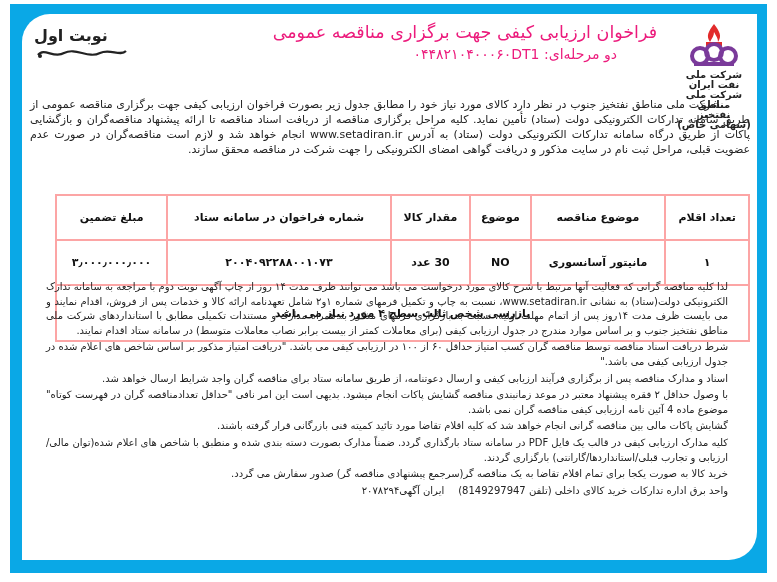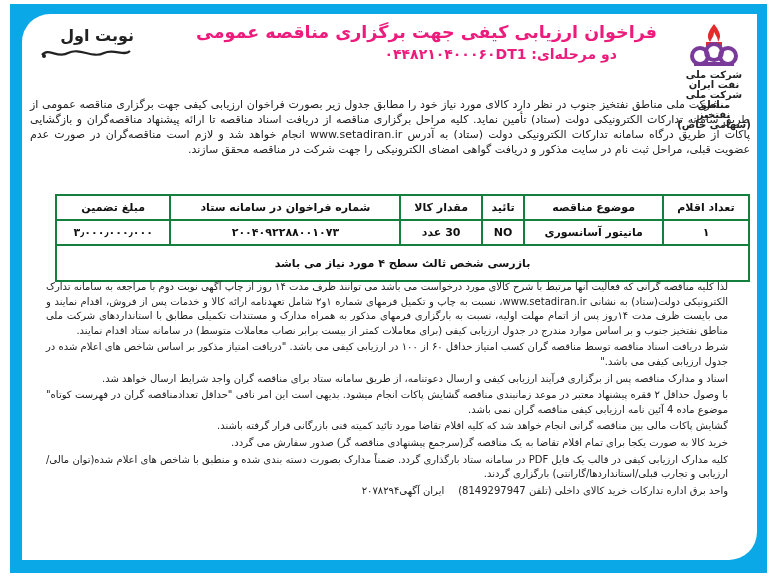--- a/index.html
+++ b/index.html
@@ -3,29 +3,29 @@
 <meta charset="utf-8">
 <style>
   html,body{margin:0;padding:0;background:#fff;}
   body{width:777px;height:582px;position:relative;overflow:hidden;font-family:"DejaVu Sans",sans-serif;}
   .frame{position:absolute;left:10px;top:4px;width:757px;height:569px;background:#0aa8e6;}
   .card{position:absolute;left:22px;top:14px;width:735px;height:546px;background:#fff;border-radius:28px 0 28px 0;}
   .logo{position:absolute;right:6px;top:8px;width:74px;text-align:center;}
   .logo-mark{display:block;margin:0 auto;}
   .logo-text{font-size:10px;line-height:10px;font-weight:bold;color:#222;direction:rtl;}
   .titles{position:absolute;right:90px;top:6px;width:520px;direction:rtl;text-align:right;}
-  .title-main{color:#ec1b7c;font-weight:bold;font-size:17.5px;line-height:24px;padding-right:10px;}
-  .title-sub{color:#ec1b7c;font-weight:bold;font-size:14px;line-height:20px;padding-right:50px;}
+  .title-main{color:#ec1b7c;font-weight:normal;font-size:17.5px;line-height:24px;padding-right:10px;}
+  .title-sub{color:#ec1b7c;font-weight:normal;font-size:14px;line-height:20px;padding-right:50px;}
   .title-sub2{color:#ec1b7c;font-weight:bold;font-size:14px;line-height:20px;padding-right:30px;}
-  .round{position:absolute;left:12px;top:12px;width:100px;height:50px;text-align:right;}
+  .round{position:absolute;left:12px;top:12px;width:100px;height:50px;text-align:left;}
   .round-label{font-size:16px;font-weight:bold;color:#222;direction:rtl;display:block;}
   .intro{position:absolute;left:8px;top:83px;width:720px;direction:rtl;text-align:justify;font-size:11px;line-height:15px;color:#222;}
   .intro p{margin:0;text-indent:30px;}
   table.tender{position:absolute;left:33px;top:180px;width:695px;border-collapse:collapse;direction:rtl;font-size:11px;}
-  table.tender td, table.tender th{border:2px solid #15803d;text-align:center;height:19px;padding:2px 4px;font-weight:bold;color:#111;}
+  table.tender td, table.tender th{border:2px solid #fca5a5;text-align:center;height:19px;padding:12px 4px;font-weight:bold;color:#111;}
   table.tender .note td{height:30px;}
   .body{position:absolute;left:24px;top:266px;width:720px;direction:rtl;text-align:justify;font-size:10px;line-height:14.6px;color:#222;}
   .body p{margin:0 0 2px 0;padding-right:38px;}
   .footer{display:flex;gap:14px;}
 </style>
 </head>
 <body>
 
 <div class="frame"></div>
 <div class="card">
@@ -59,21 +59,21 @@
 
   <div class="intro">
     <p>شرکت ملی مناطق نفتخیز جنوب در نظر دارد کالای مورد نیاز خود را مطابق جدول زیر بصورت فراخوان ارزیابی کیفی جهت برگزاری مناقصه عمومی از طریق سامانه تدارکات الکترونیکی دولت (ستاد) تأمین نماید. کلیه مراحل برگزاری مناقصه از دریافت اسناد مناقصه تا ارائه پیشنهاد مناقصه‌گران و بازگشایی پاکات از طریق درگاه سامانه تدارکات الکترونیکی دولت (ستاد) به آدرس www.setadiran.ir انجام خواهد شد و لازم است مناقصه‌گران در صورت عدم عضویت قبلی، مراحل ثبت نام در سایت مذکور و دریافت گواهی امضای الکترونیکی را جهت شرکت در مناقصه محقق سازند.</p>
   </div>
 
   <table class="tender">
     <tbody>
         <tr>
       <td>تعداد اقلام</td>
       <td>موضوع مناقصه</td>
-      <td>تائید</td>
+      <td>موضوع</td>
       <td>مقدار کالا</td>
       <td>شماره فراخوان در سامانه ستاد</td>
       <td>مبلغ تضمین</td>
     </tr>
     <tr>
       <td>۱</td>
       <td>مانیتور آسانسوری</td>
       <td>NO</td>
       <td>30 عدد</td>
       <td>۲۰۰۴۰۹۲۲۸۸۰۰۱۰۷۳</td>
@@ -84,21 +84,21 @@
     </tr>
   </tbody>
     </table>
 
   <div class="body">
     <p>لذا کلیه مناقصه گرانی که فعالیت آنها مرتبط با شرح کالای مورد درخواست می باشد می توانند ظرف مدت ۱۴ روز از چاپ آگهی نوبت دوم با مراجعه به سامانه تدارک الکترونیکی دولت(ستاد) به نشانی www.setadiran.ir، نسبت به چاپ و تکمیل فرمهای شماره ۱و۲ شامل تعهدنامه ارائه کالا و خدمات پس از فروش، اقدام نمایند و می بایست ظرف مدت ۱۴روز پس از اتمام مهلت اولیه، نسبت به بارگزاری فرمهای مذکور به همراه مدارک و مستندات تکمیلی مطابق با استانداردهای شرکت ملی مناطق نفتخیز جنوب و بر اساس موارد مندرج در جدول ارزیابی کیفی (برای معاملات کمتر از بیست برابر نصاب معاملات متوسط) در سامانه ستاد اقدام نمایند.</p>
     <p>شرط دریافت اسناد مناقصه توسط مناقصه گران کسب امتیاز حداقل ۶۰ از ۱۰۰ در ارزیابی کیفی می باشد. "دریافت امتیاز مذکور بر اساس شاخص های اعلام شده در جدول ارزیابی کیفی می باشد."</p>
     <p>اسناد و مدارک مناقصه پس از برگزاری فرآیند ارزیابی کیفی و ارسال دعوتنامه، از طریق سامانه ستاد برای مناقصه گران واجد شرایط ارسال خواهد شد.</p>
     <p>با وصول حداقل ۲ فقره پیشنهاد معتبر در موعد زمانبندی مناقصه گشایش پاکات انجام میشود. بدیهی است این امر نافی "حداقل تعدادمناقصه گران در فهرست کوتاه" موضوع ماده 4 آئین نامه ارزیابی کیفی مناقصه گران نمی باشد.</p>
     <p>گشایش پاکات مالی بین مناقصه گرانی انجام خواهد شد که کلیه اقلام تقاضا مورد تائید کمیته فنی بازرگانی قرار گرفته باشند.</p>
+    <p>کلیه مدارک ارزیابی کیفی در قالب یک فایل PDF در سامانه ستاد بارگذاری گردد. ضمناً مدارک بصورت دسته بندی شده و منطبق با شاخص های اعلام شده(توان مالی/ارزیابی و تجارب قبلی/استانداردها/گارانتی) بارگزاری گردند.</p>
     <p>خرید کالا به صورت یکجا برای تمام اقلام تقاضا به یک مناقصه گر(سرجمع پیشنهادی مناقصه گر) صدور سفارش می گردد.</p>
-    <p>کلیه مدارک ارزیابی کیفی در قالب یک فایل PDF در سامانه ستاد بارگذاری گردد. ضمناً مدارک بصورت دسته بندی شده و منطبق با شاخص های اعلام شده(توان مالی/ارزیابی و تجارب قبلی/استانداردها/گارانتی) بارگزاری گردند.</p>
     <p class="footer">
       <span>واحد برق اداره تدارکات خرید کالای داخلی (تلفن 8149297947)</span>
       <span>ایران آگهی۲۰۷۸۲۹۴</span>
     </p>
   </div>
 
 </div>
 
 </body></html>

